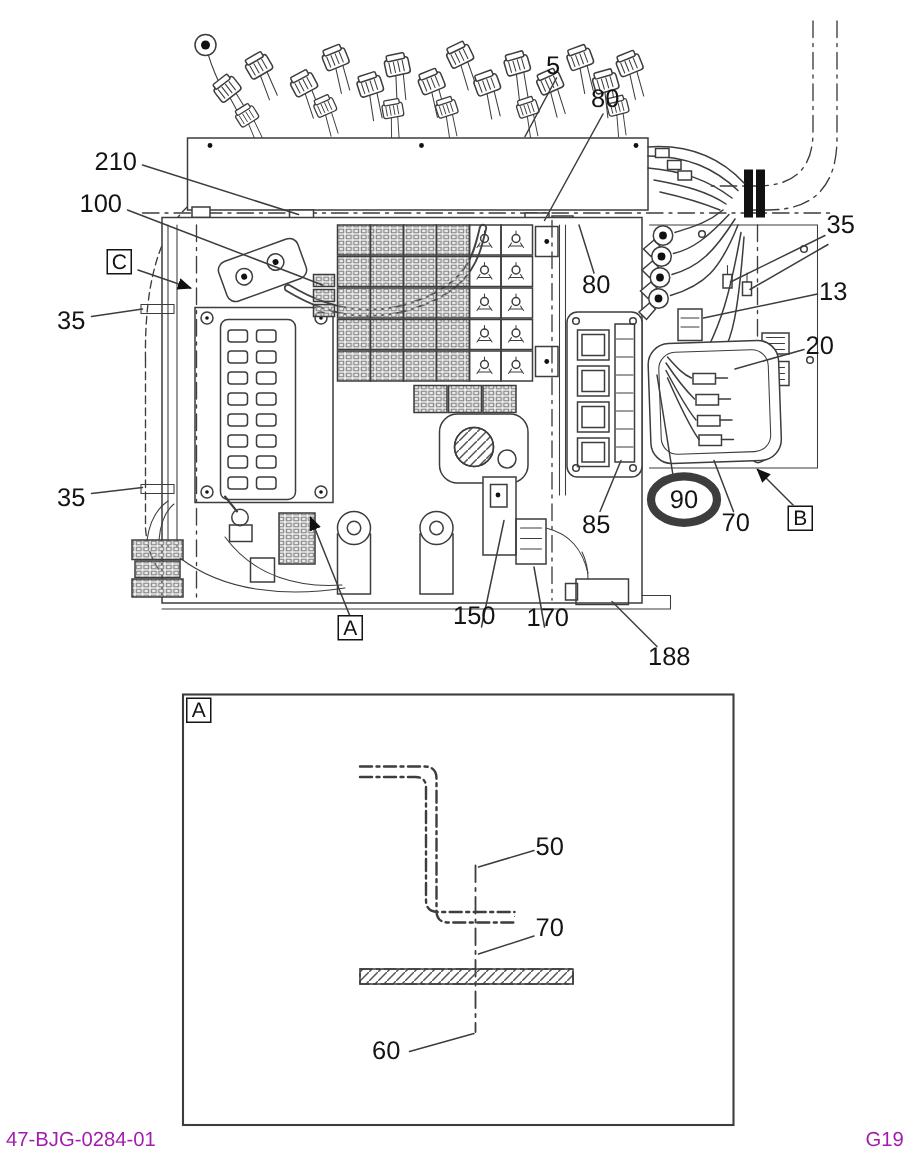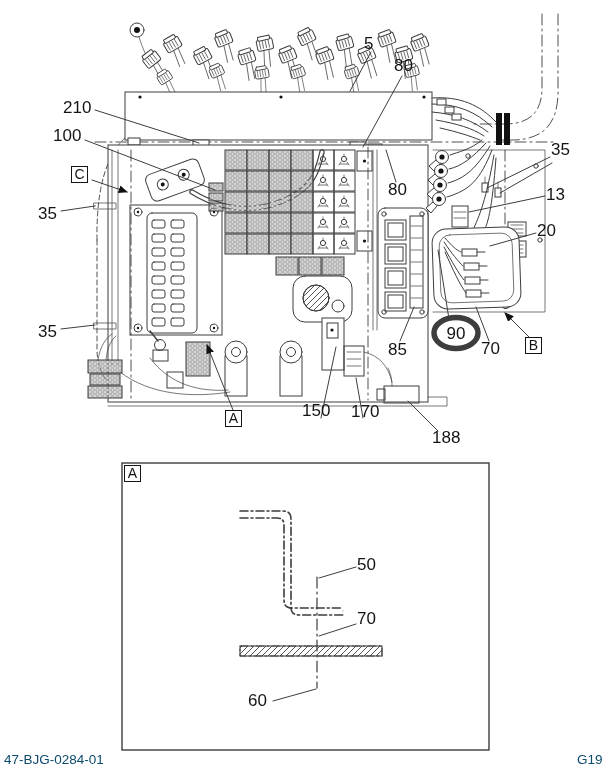--- a/index.html
+++ b/index.html
@@ -16,21 +16,21 @@
   .wht{fill:#ffffff;}
   .blk{fill:#111;stroke:none;}
   .scr{fill:#fff;}
   .tex{fill:url(#fuseTex);}
   .dia{fill:url(#diagHatch);}
   .callout{position:absolute;color:#141414;font-size:17px;line-height:1;
            white-space:nowrap;}
   .marker{position:absolute;color:#141414;font-size:14px;line-height:15px;
           border:1.6px solid #141414;width:15px;height:15px;text-align:center;
           background:#fff;}
-  .footer{position:absolute;color:#0c4a6e;font-size:13.5px;line-height:1;}
+  .footer{position:absolute;color:#a21caf;font-size:13.5px;line-height:1;}
 </style>
 </head>
 <body>
 
 <div id="stage">
 
 <svg width="610" height="777" viewBox="0 0 610 777">
   <defs>
     <pattern id="fuseTex" width="5" height="4" patternUnits="userSpaceOnUse">
       <rect x="0.4" y="0.4" width="4.2" height="3.2" style="fill:#8a8a8a;stroke:none"></rect>

